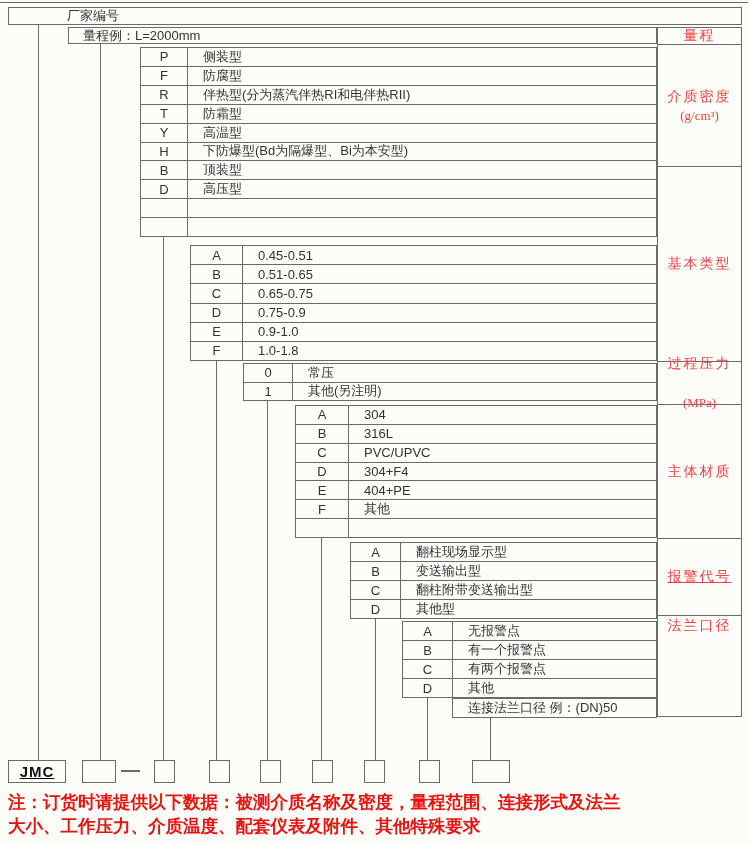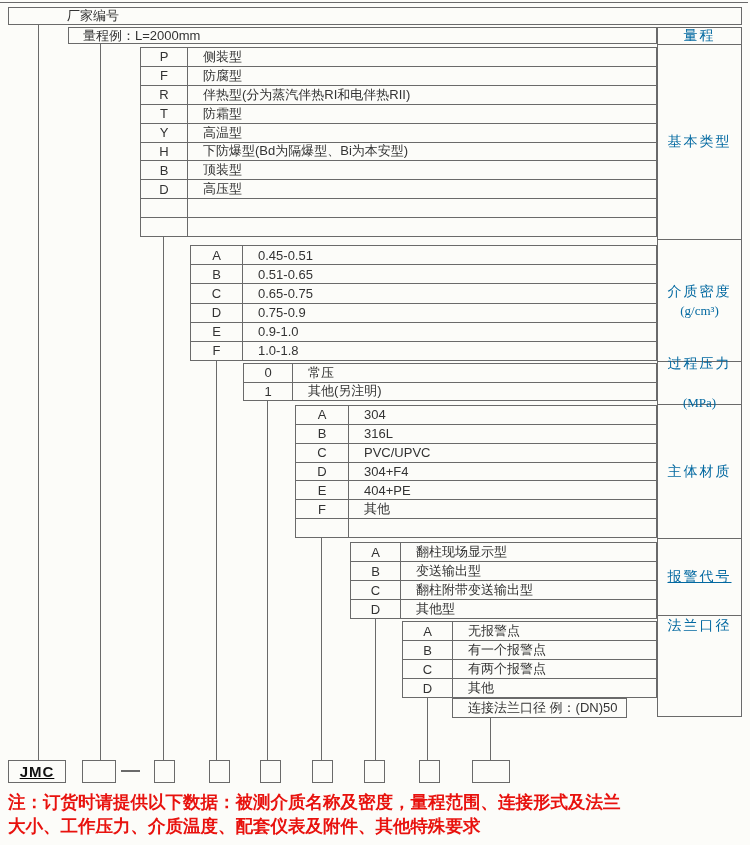--- a/index.html
+++ b/index.html
@@ -18,21 +18,21 @@
         display:flex;align-items:center;justify-content:center;
         font-size:13px;color:var(--ink);}
   .desc{flex:1;display:flex;align-items:center;padding-left:15px;font-size:13px;
         color:var(--ink);white-space:nowrap;overflow:hidden;}
   .plain{align-items:center;display:flex;font-size:13px;color:var(--ink);white-space:nowrap;}
   .label-col{position:absolute;left:657px;top:27px;width:85px;height:690px;
         box-sizing:border-box;border:1px solid var(--line);display:flex;flex-direction:column;}
   .label-cell{box-sizing:border-box;border-bottom:1px solid var(--line);
         display:flex;flex-direction:column;align-items:center;justify-content:center;
         font-family:"Liberation Serif","DejaVu Serif",serif;font-size:14px;
-        letter-spacing:2px;color:#0369a1;text-align:center;}
+        letter-spacing:2px;color:#ef4444;text-align:center;}
   .label-cell:last-child{border-bottom:0;}
   .unit{font-size:13px;letter-spacing:0;margin-top:2px;}
   .cbox{position:absolute;top:760px;height:23px;box-sizing:border-box;
         border:1px solid var(--line);display:flex;align-items:center;justify-content:center;text-decoration:underline;}
   .model-text{font-weight:bold;font-size:15px;color:#111;letter-spacing:1px;}
   .dash{position:absolute;top:770px;height:2px;background:var(--line);}
   .note{position:absolute;left:8px;top:790px;color:#e8120e;font-weight:bold;
         font-size:17.5px;line-height:24px;white-space:nowrap;}
 </style>
 </head>
@@ -197,36 +197,36 @@
     <div class="row">
         <div class="code">C</div>
         <div class="desc">有两个报警点</div>
       </div>
     <div class="row">
         <div class="code">D</div>
         <div class="desc">其他</div>
       </div>
   </div>
 
-  <div class="block" style="left:452px;top:698px;width:175px;height:20px;">
+  <div class="block" style="left:452px;top:698px;width:205px;height:20px;">
     <div class="row">
         <div class="plain" style="padding-left:15px;">连接法兰口径 例：(DN)50</div>
       </div>
   </div>
 
   <div class="label-col">
     <div class="label-cell" style="height:17px;">
         <span>量程</span>
       </div>
-    <div class="label-cell" style="height:195px;">
-        <span>基本类型</span>
-      </div>
     <div class="label-cell" style="height:122px;">
         <span>介质密度</span>
         <span class="unit">(g/cm³)</span>
+      </div>
+    <div class="label-cell" style="height:195px;">
+        <span>基本类型</span>
       </div>
     <div class="label-cell" style="height:43px;gap:20px;">
         <span>过程压力</span>
         <span class="unit">(MPa)</span>
       </div>
     <div class="label-cell" style="height:134px;">
         <span>主体材质</span>
       </div>
     <div class="label-cell" style="height:77px;text-decoration:underline;">
         <span>报警代号</span>

